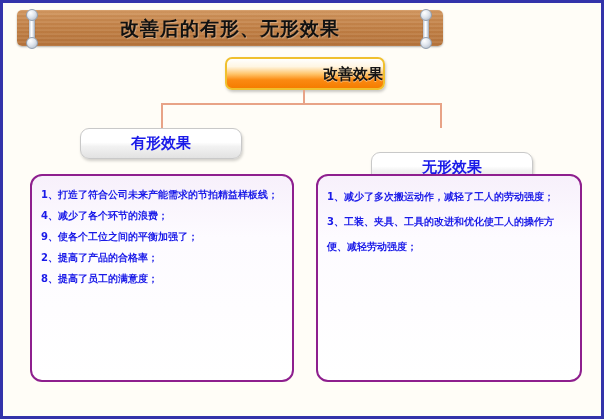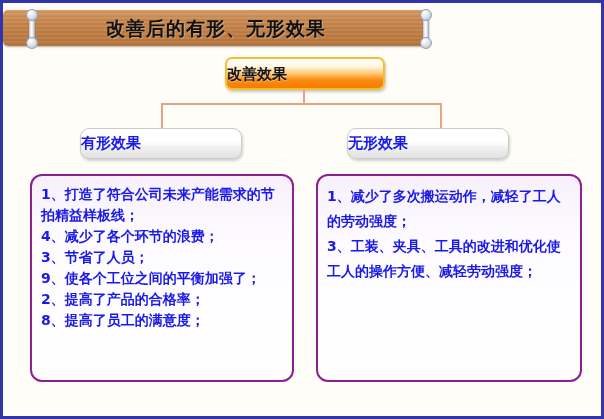--- a/index.html
+++ b/index.html
@@ -17,21 +17,21 @@
     height: 419px;
     box-sizing: border-box;
     background: #fffdf7;
     border: 3px solid #3333aa;
     overflow: hidden;
   }
 
   
   #title-banner {
     position: absolute;
-    left: 0;
+    left: 14px;
     top: 7px;
     width: 426px;
     height: 36px;
     border-radius: 5px;
     background:
       repeating-linear-gradient(
         to bottom,
         rgba(255,255,255,0.14) 0px,
         rgba(255,255,255,0.00) 1px,
         rgba(120,60,20,0.10) 2px,
@@ -92,21 +92,21 @@
     left: 222px;
     top: 54px;
     width: 160px;
     height: 33px;
     box-sizing: border-box;
     border: 2px solid #f0c02e;
     border-radius: 7px;
     background: linear-gradient(to bottom,
         #ffffff 0%, #fff6e3 26%, #ffc469 52%, #fb8a12 72%, #f57c00 100%);
     box-shadow: 1px 2px 3px rgba(0,0,0,0.22);
-    text-align: left;
+    text-align: right;
     line-height: 30px;
     font-size: 15px;
     font-weight: bold;
     color: #141414;
     text-shadow: 0 1px 0 rgba(255,255,255,0.45);
   }
 
   
   .conn {
     position: absolute;
@@ -141,46 +141,46 @@
   .cat-box {
     position: absolute;
     top: 125px;
     width: 162px;
     height: 31px;
     box-sizing: border-box;
     border: 1px solid #c9c9c9;
     border-radius: 9px;
     background: linear-gradient(to bottom, #ffffff 0%, #ffffff 46%, #f2f2f2 60%, #e2e2e2 100%);
     box-shadow: 1px 2px 3px rgba(0,0,0,0.18);
-    text-align: left;
+    text-align: center;
     line-height: 29px;
     font-size: 15px;
     font-weight: bold;
     color: #1a1ae8;
   }
   #cat-box-left  { left: 77px; }
-  #cat-box-right { left: 344px; }
+  #cat-box-right { left: 368px; margin-top: 24px; }
 
   
   .content-panel {
     position: absolute;
     top: 171px;
     height: 208px;
     box-sizing: border-box;
     border: 2px solid #8e1f8e;
     border-radius: 12px;
     background: linear-gradient(to bottom, #f7f0fb 0%, #fdfbff 30%, #ffffff 100%);
     padding: 8px 9px 6px 9px;
     overflow: hidden;
   }
   #content-panel-left  { left: 27px;  width: 264px; }
   #content-panel-right { left: 313px; width: 266px; }
 
   .content-line {
-    font-size: 14px;
+    font-size: 10px;
     font-weight: bold;
     color: #1a1ae8;
     line-height: 21px;
     white-space: normal;
     letter-spacing: 0px;
   }
   #content-panel-right .content-line {
     line-height: 25px;
   }
 </style>
@@ -209,21 +209,20 @@
   <div class="conn" id="conn-bar"></div>
   <div class="conn" id="conn-drop-left"></div>
   <div class="conn" id="conn-drop-right"></div>
 
   <div class="cat-box" id="cat-box-left">有形效果</div>
   <div class="cat-box" id="cat-box-right">无形效果</div>
 
   <div class="content-panel" id="content-panel-left">
     <div class="content-line">1、打造了符合公司未来产能需求的节拍精益样板线；</div>
     <div class="content-line">4、减少了各个环节的浪费；</div>
-    <div class="content-line">3、节省了人员；</div>
     <div class="content-line">9、使各个工位之间的平衡加强了；</div>
     <div class="content-line">2、提高了产品的合格率；</div>
     <div class="content-line">8、提高了员工的满意度；</div>
   </div>
 
   <div class="content-panel" id="content-panel-right">
     <div class="content-line">1、减少了多次搬运动作，减轻了工人的劳动强度；</div>
     <div class="content-line">3、工装、夹具、工具的改进和优化使工人的操作方便、减轻劳动强度；</div>
   </div>
 

